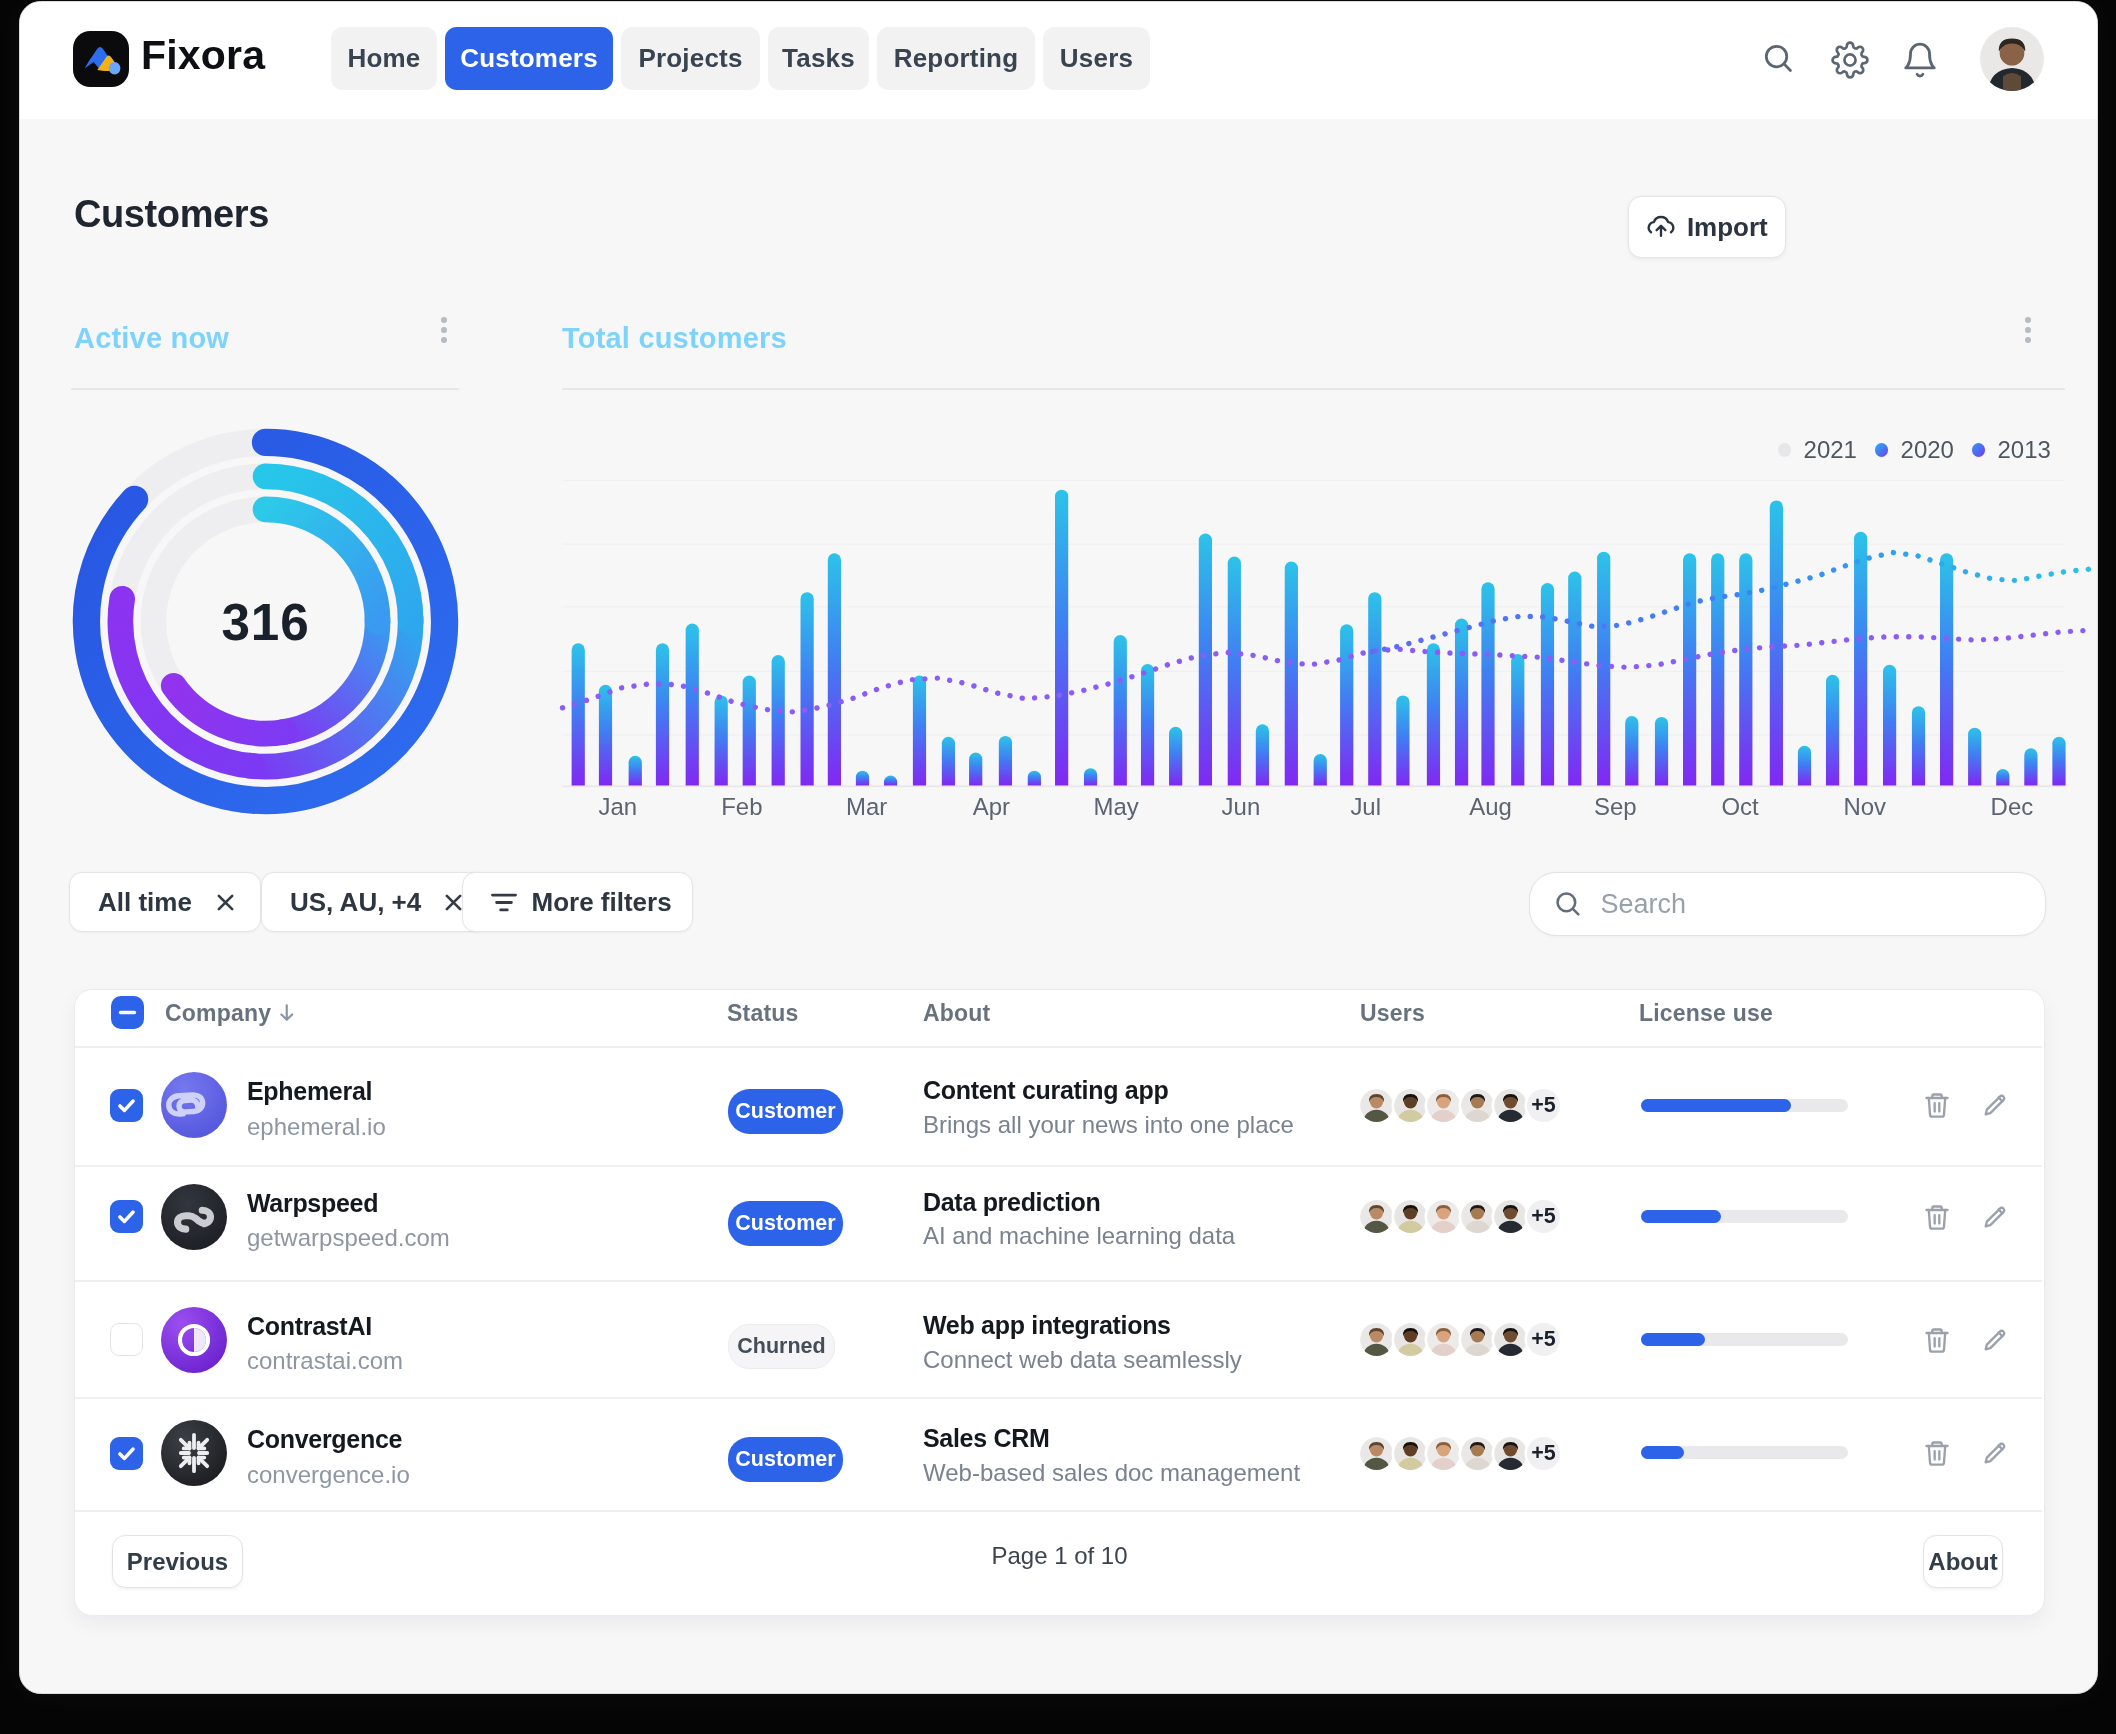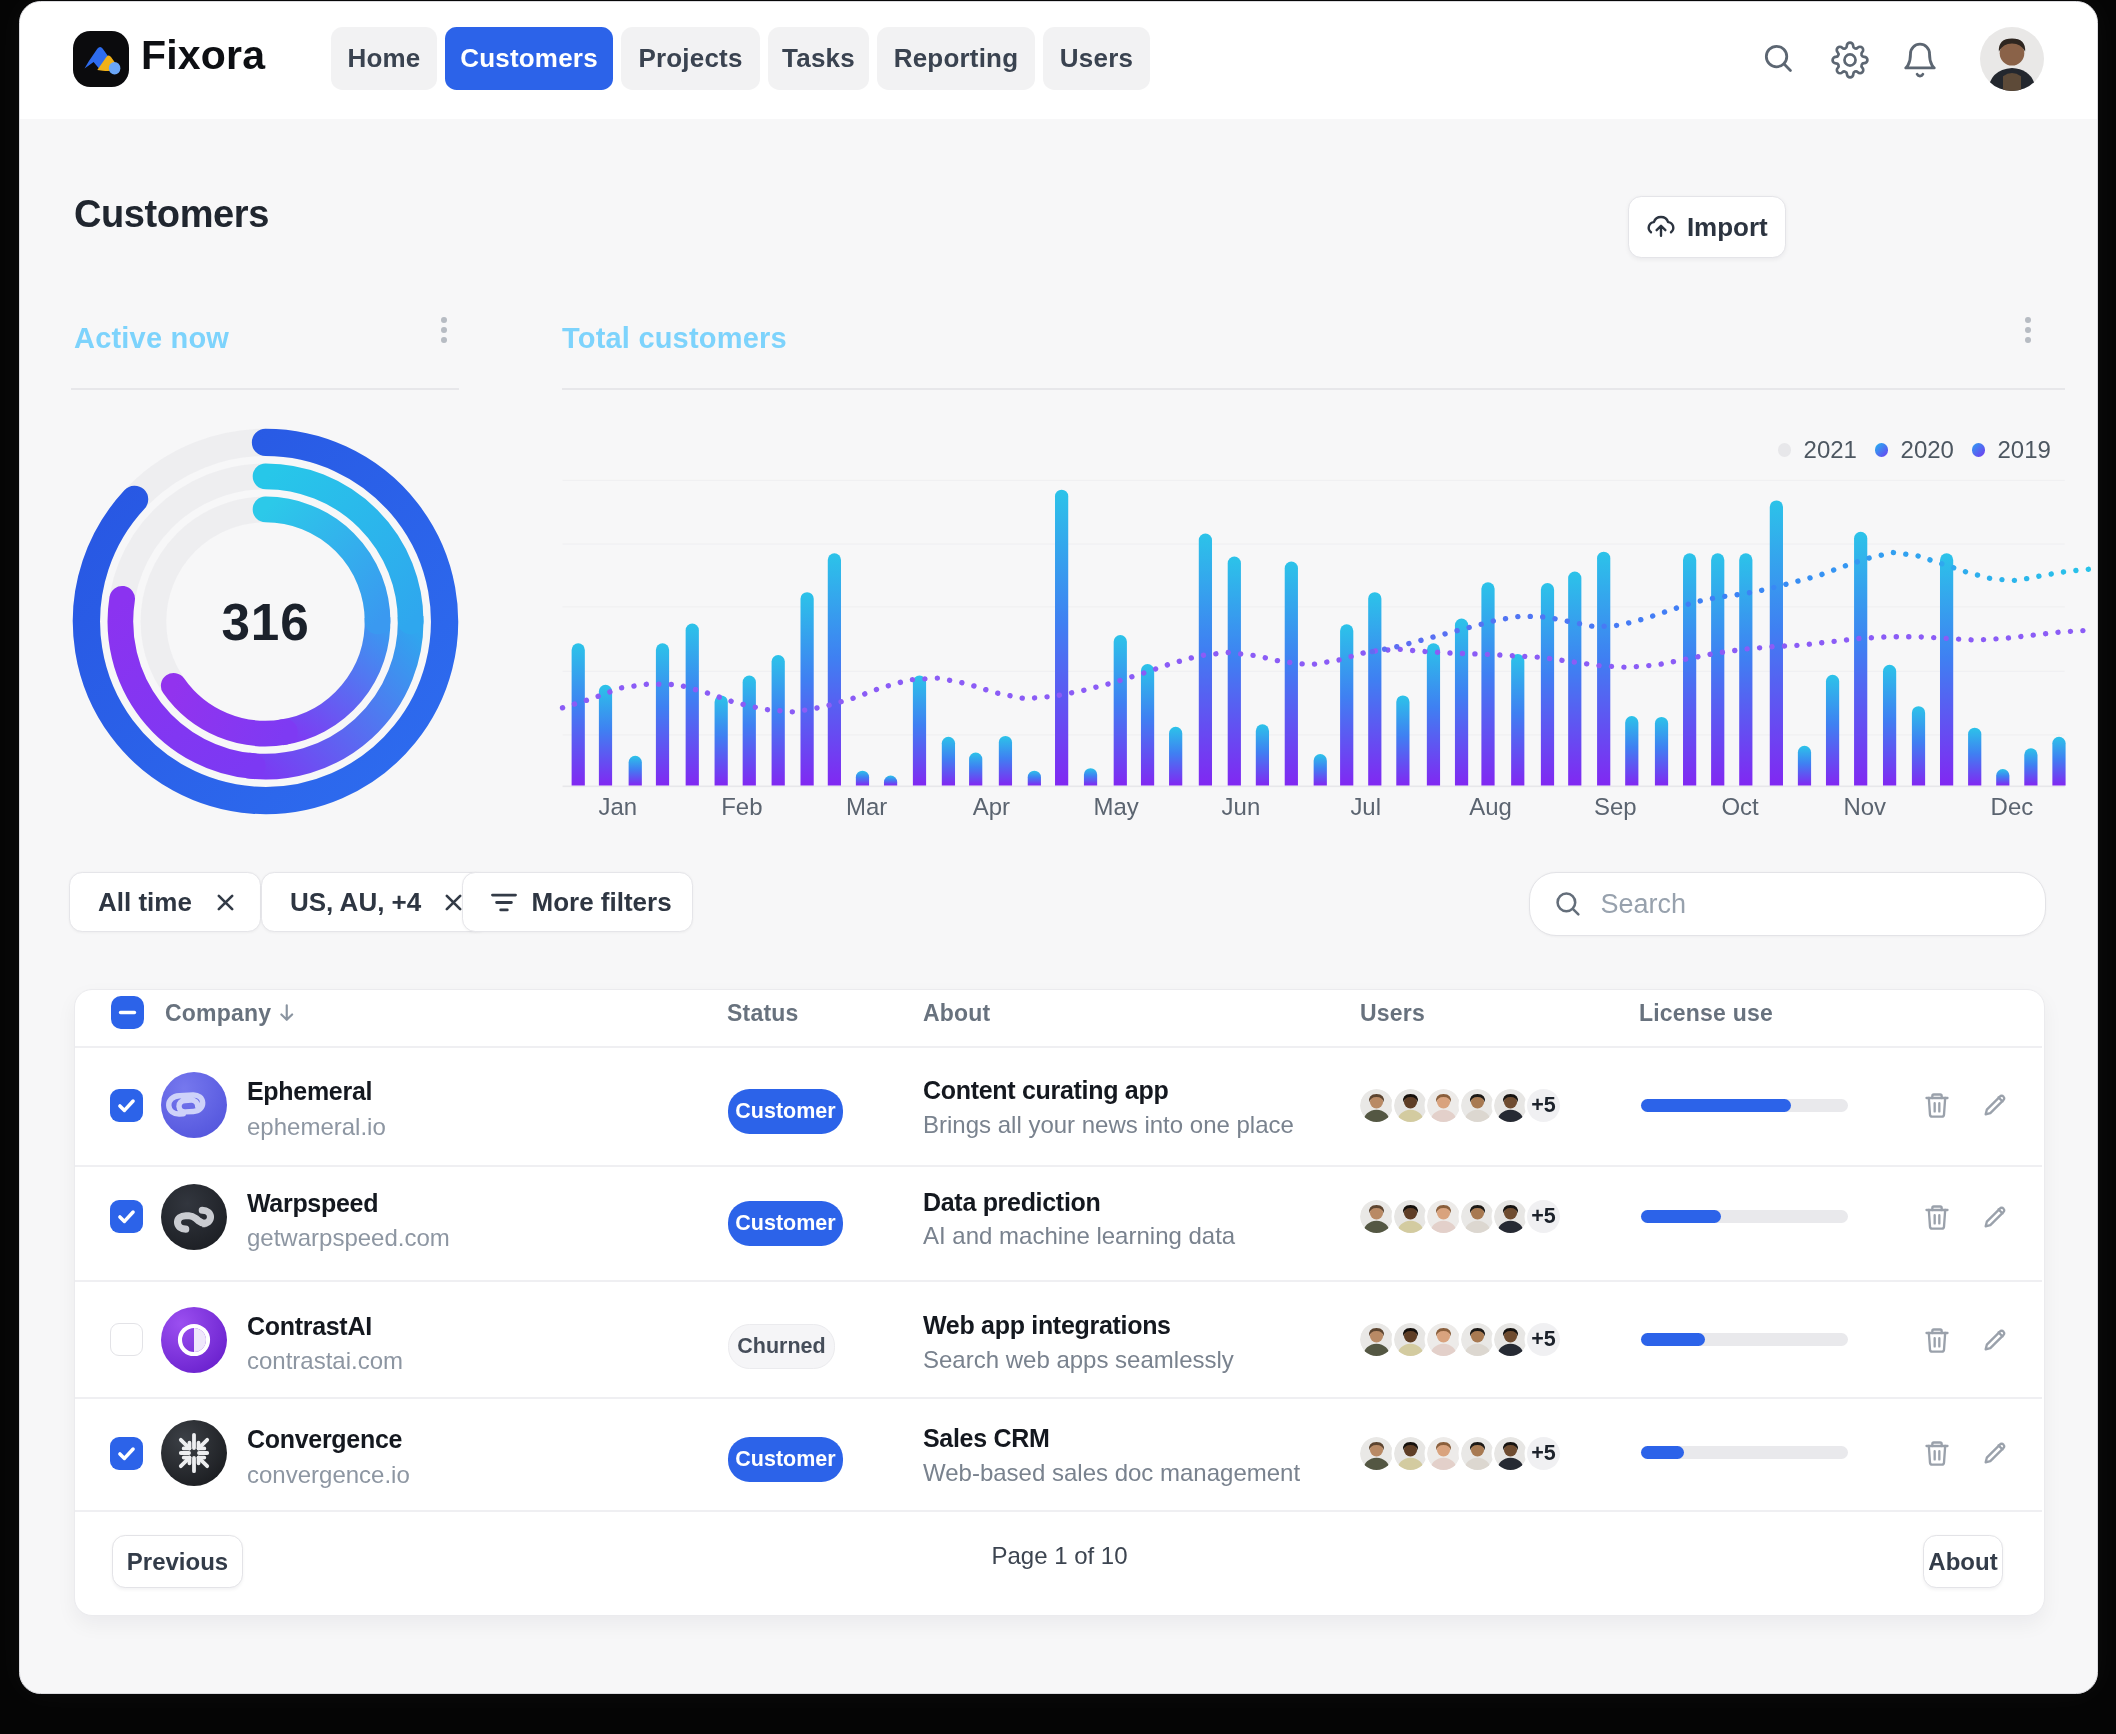--- a/index.html
+++ b/index.html
@@ -230,21 +230,21 @@
 <text x="1445" y="466" text-anchor="middle" font-family="Liberation Sans, sans-serif" font-size="29" fill="#5b6470">Oct</text>
 <text x="1596" y="466" text-anchor="middle" font-family="Liberation Sans, sans-serif" font-size="29" fill="#5b6470">Nov</text>
 <text x="1774" y="466" text-anchor="middle" font-family="Liberation Sans, sans-serif" font-size="29" fill="#5b6470">Dec</text>
 </svg>
   <div id="legend" class="abs" style="left:1778px;top:436px;display:flex;align-items:center;font-size:24px;color:#4d5761">
     <span style="width:13.2px;height:13.2px;border-radius:50%;background:#e7e7ea;margin-right:12.4px"></span>
       <span>2021</span>
     <span style="width:13.2px;height:13.2px;border-radius:50%;background:linear-gradient(135deg,#22b6f0,#6d3ef2);margin:0 12.4px 0 18px"></span>
       <span>2020</span>
     <span style="width:13.2px;height:13.2px;border-radius:50%;background:linear-gradient(135deg,#2e9ff2,#7438f0);margin:0 12.4px 0 18px"></span>
-      <span>2019</span>
+      <span>2013</span>
   </div>
 
   <div class="chip" style="left:69px;padding:0 21.5px 0 28px">All time
     <svg width="25" height="25" viewBox="0 0 30 30" stroke="#333b47" stroke-width="3.2" stroke-linecap="round" style="margin-left:21.5px">
         <path d="M7 7 L23 23 M23 7 L7 23"></path>
       </svg>
   </div>
   <div class="chip" style="left:261px;padding:0 21.5px 0 28px">US, AU, +4
     <svg width="25" height="25" viewBox="0 0 30 30" stroke="#333b47" stroke-width="3.2" stroke-linecap="round" style="margin-left:20px">
         <path d="M7 7 L23 23 M23 7 L7 23"></path>
@@ -394,21 +394,21 @@
 <div class="abs" style="left:110px;top:1323px;width:33px;height:33px;border-radius:9px;background:#fff;border:1.7px solid #e3e3e7"></div>
 <svg class="abs" style="left:161px;top:1307px" width="66" height="66" viewBox="0 0 80 80">
       <circle cx="40" cy="40" r="40" fill="url(#lg3)"></circle>
 <circle cx="40" cy="40" r="17" fill="none" stroke="#fff" stroke-width="5"></circle>
 <path d="M40 25.5 A14.5 14.5 0 0 1 40 54.5 Z" fill="#efe7fb"></path>
     </svg>
 <div class="cname" style="left:247px;top:1312px">ContrastAI</div>
 <div class="cdom" style="left:247px;top:1347px">contrastai.com</div>
 <div class="pillc pillg" style="left:728px;top:1324px;width:107px">Churned</div>
 <div class="about-t" style="left:923px;top:1311px">Web app integrations</div>
-<div class="about-d" style="left:923px;top:1346px">Search web apps seamlessly</div>
+<div class="about-d" style="left:923px;top:1346px">Connect web data seamlessly</div>
 <svg class="abs" style="left:1360px;top:1323px;--bg:#e9e8e6;--sk:#b98a65;--hr:#5d4530;--sh:#545743;border-radius:50%;box-shadow:0 0 0 2.5px #fff" width="33" height="33" viewBox="0 0 40 40">
       <use href="#person"></use>
     </svg>
 <svg class="abs" style="left:1394px;top:1323px;--bg:#e7e6e4;--sk:#5f3e26;--hr:#15100c;--sh:#d3cba0;border-radius:50%;box-shadow:0 0 0 2.5px #fff" width="33" height="33" viewBox="0 0 40 40">
       <use href="#person"></use>
     </svg>
 <svg class="abs" style="left:1427px;top:1323px;--bg:#edebe9;--sk:#d9a37e;--hr:#8a5f3c;--sh:#e3d0ca;border-radius:50%;box-shadow:0 0 0 2.5px #fff" width="33" height="33" viewBox="0 0 40 40">
       <use href="#person"></use>
     </svg>
 <svg class="abs" style="left:1461px;top:1323px;--bg:#e9e8e6;--sk:#a87a52;--hr:#1d1a17;--sh:#dcd7d0;border-radius:50%;box-shadow:0 0 0 2.5px #fff" width="33" height="33" viewBox="0 0 40 40">

